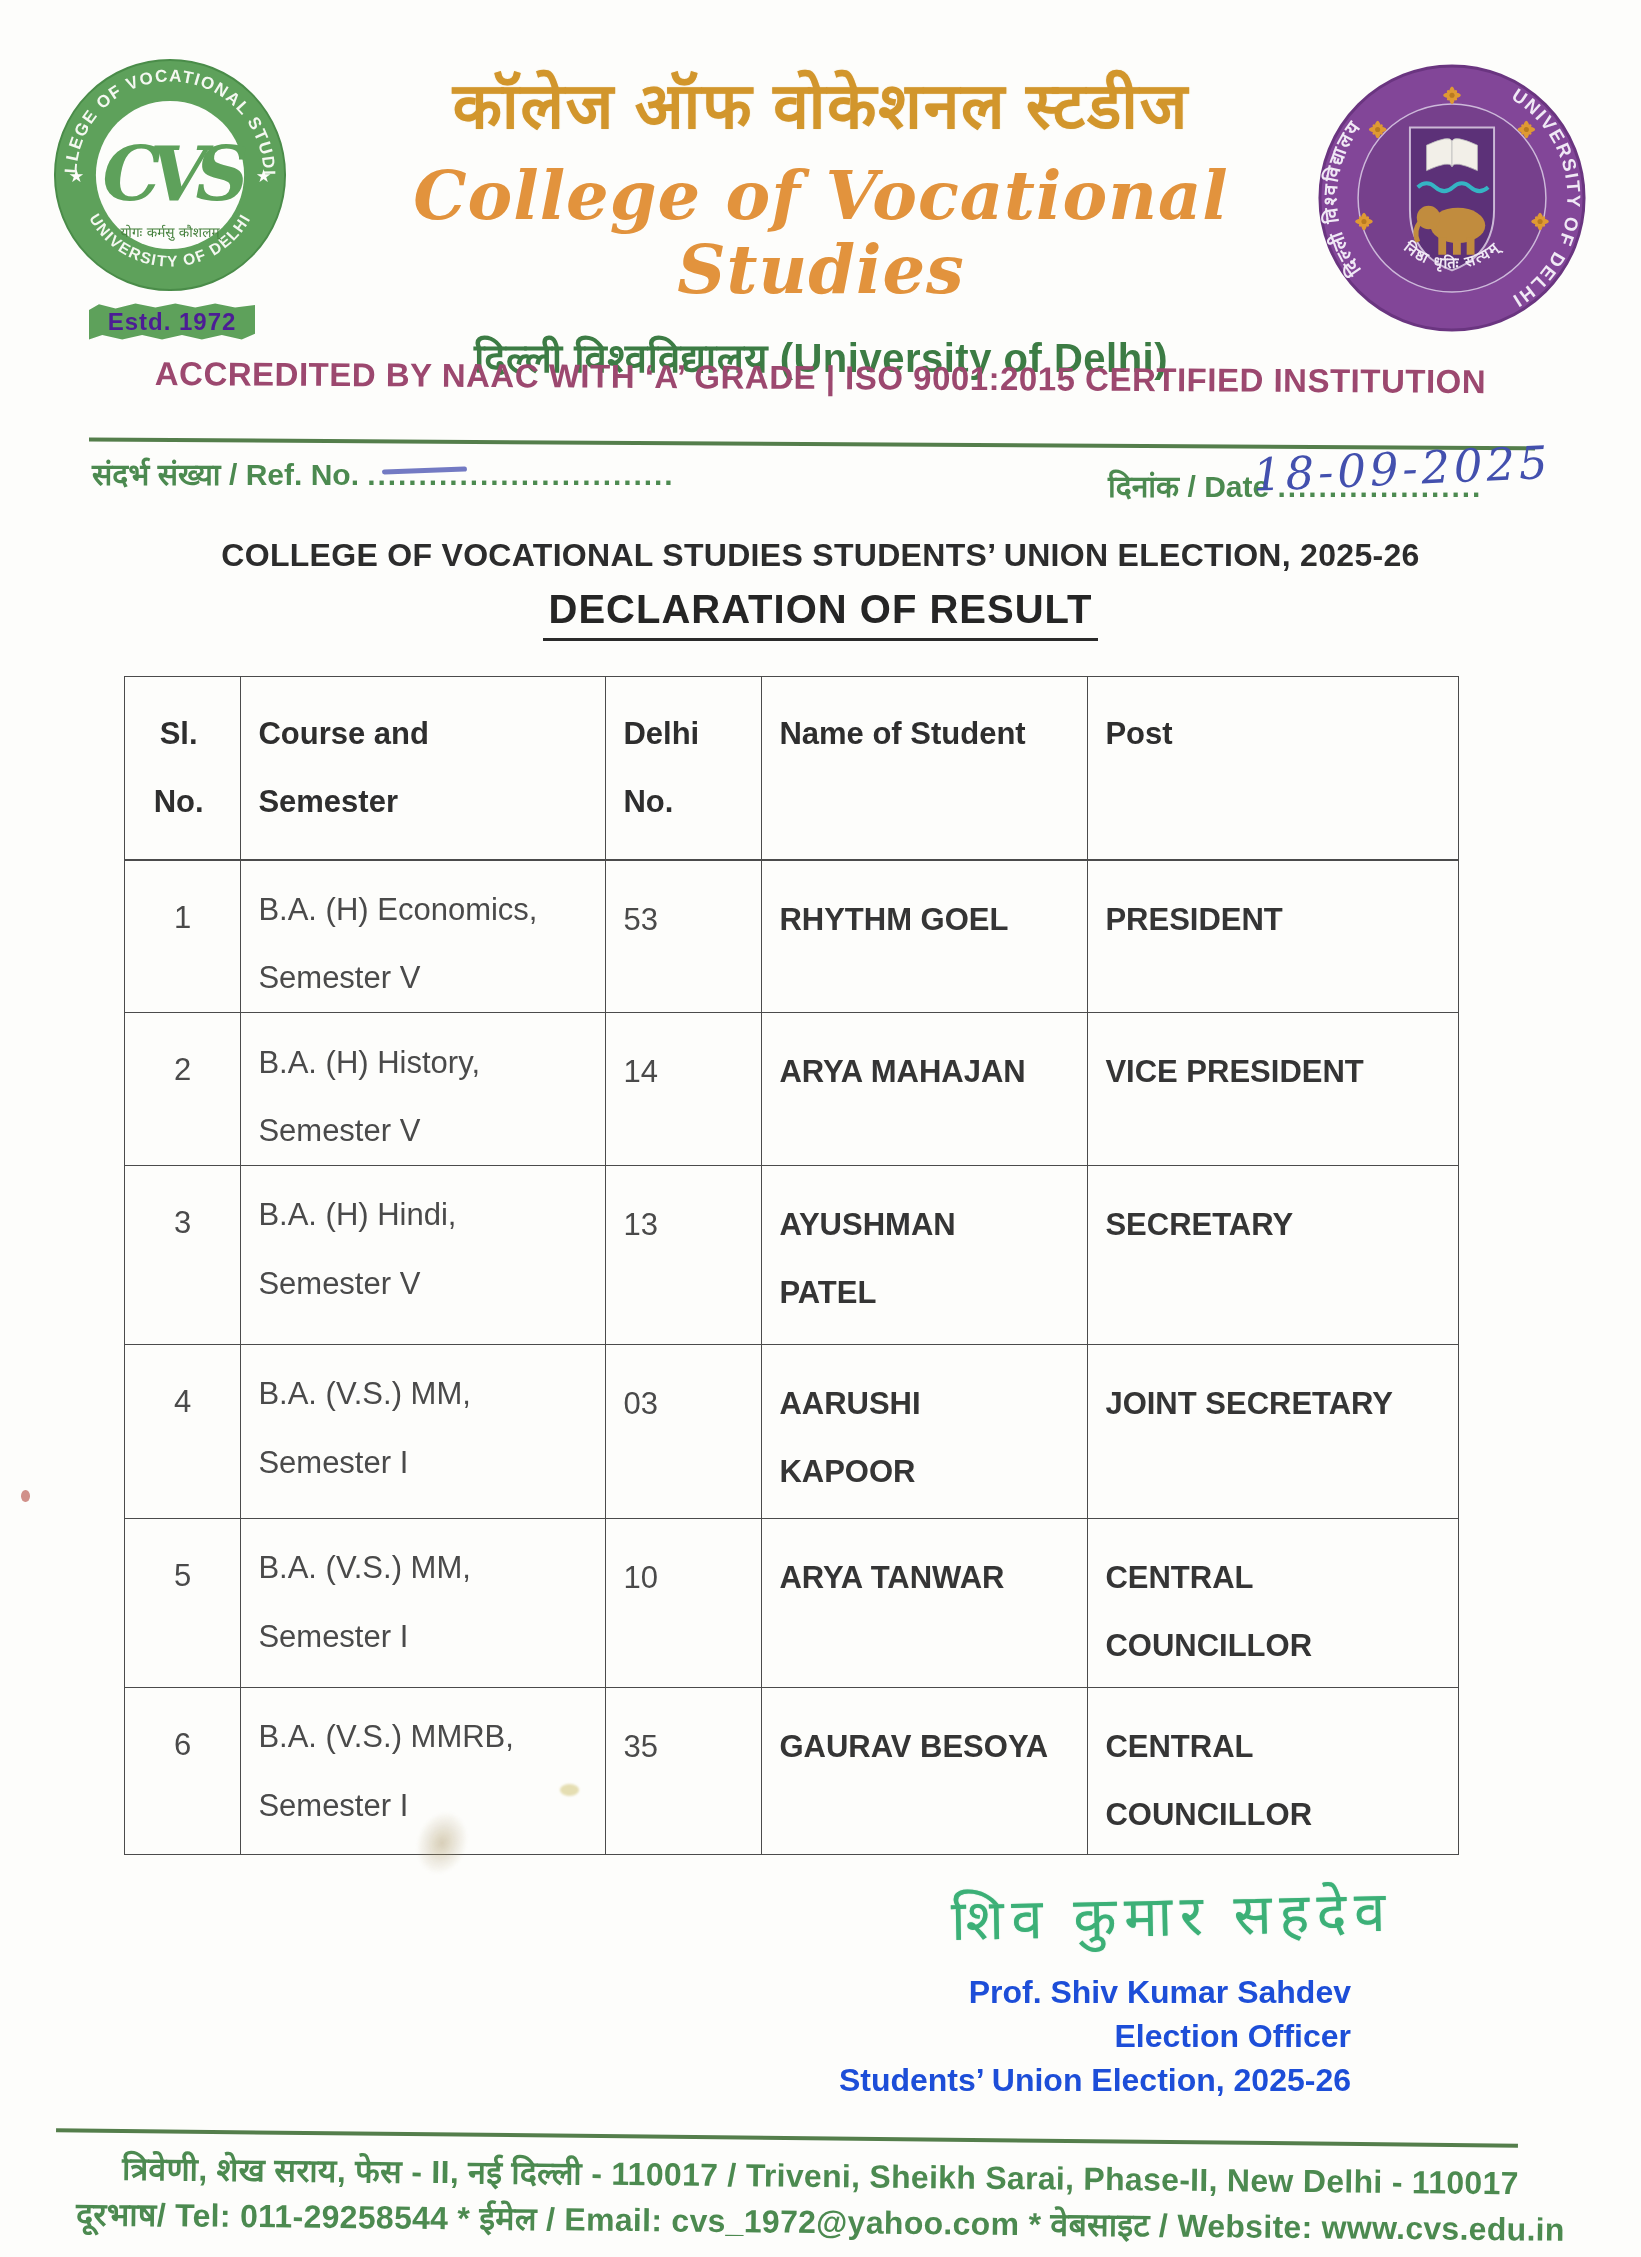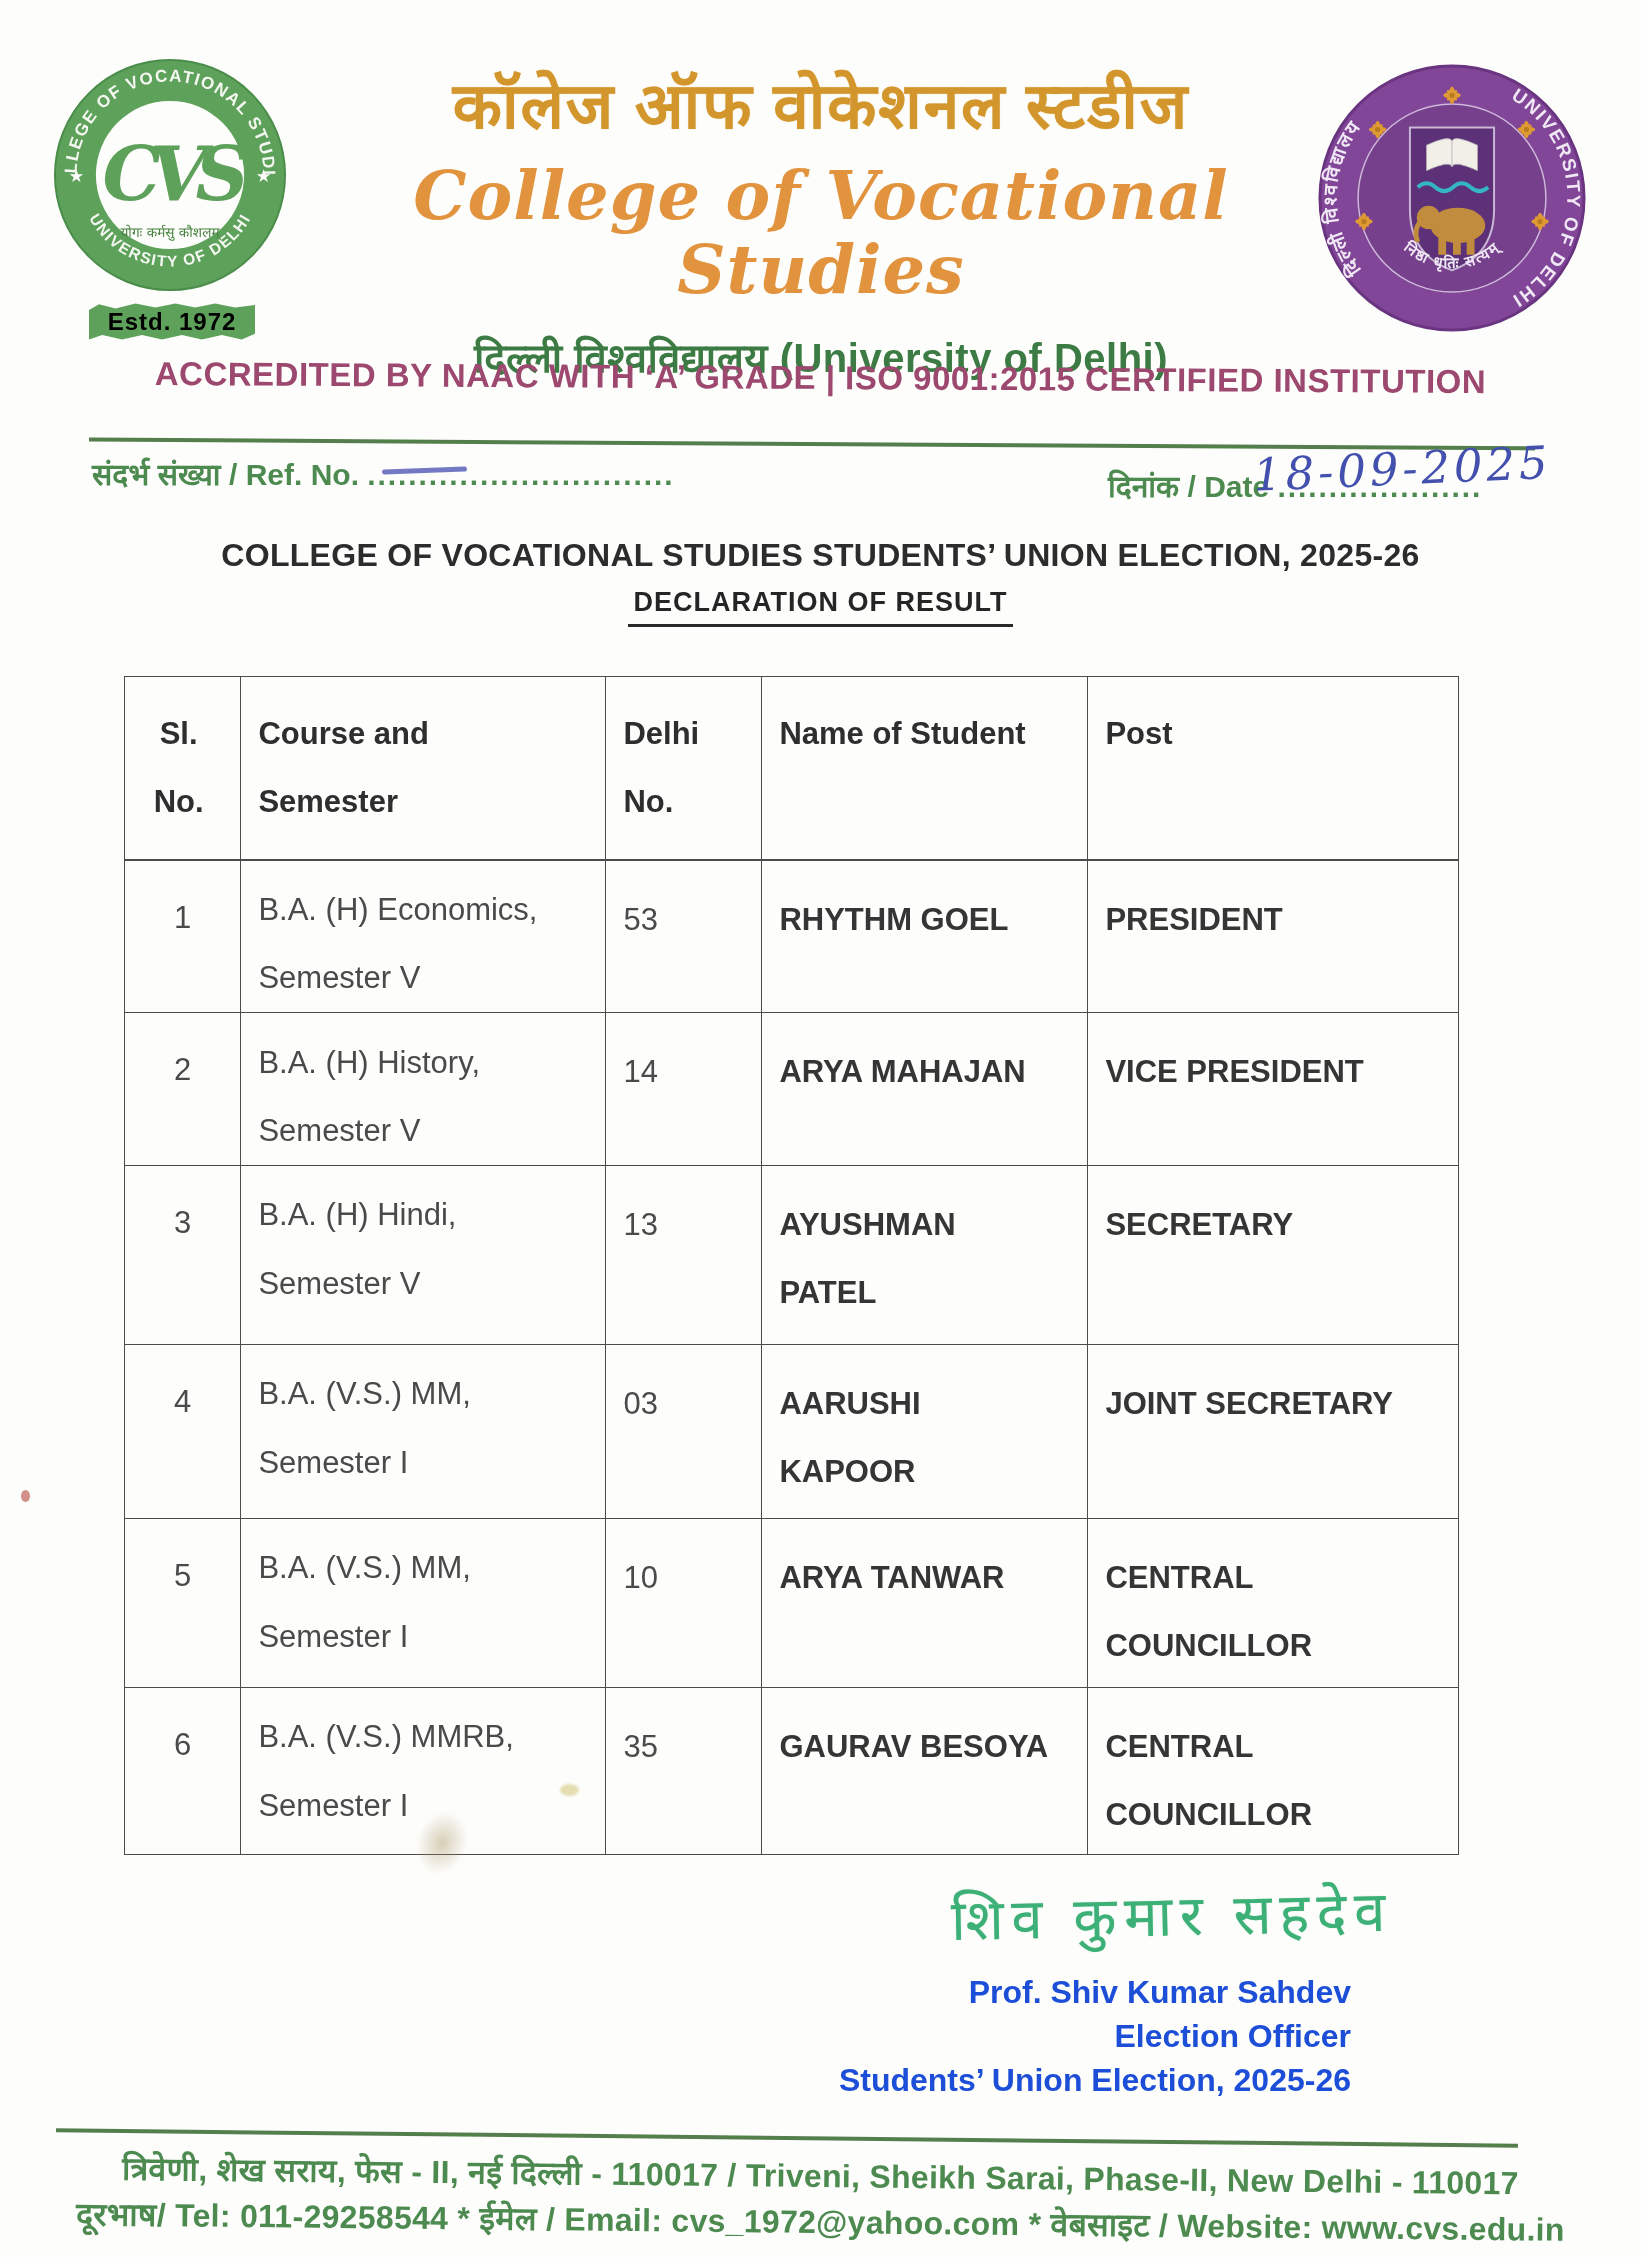--- a/index.html
+++ b/index.html
@@ -15,21 +15,21 @@
   .seal-right { position:absolute; left:1317px; top:62px; width:270px; height:272px; }
   .ring-text { fill:#f4f8f1; font-weight:bold; letter-spacing:1.5px; font-family:"Liberation Sans",sans-serif; }
   .monogram { fill:#5ea15b; font-family:"DejaVu Serif",serif; font-weight:bold; font-style:italic; }
   .motto-l { fill:#47823f; font-family:"DejaVu Sans",sans-serif; }
   .ring-text-r { fill:#f0e9f5; font-weight:bold; letter-spacing:2px; font-family:"Liberation Sans",sans-serif; }
   .estd-banner {
     position:absolute; left:89px; top:301px; width:166px; height:41px;
     background:#5ea15b; display:flex; align-items:center; justify-content:center;
     clip-path:polygon(0 22%,6% 8%,16% 18%,28% 6%,40% 16%,52% 6%,64% 16%,76% 6%,88% 16%,100% 10%,100% 80%,92% 94%,80% 83%,68% 94%,56% 83%,44% 94%,32% 83%,20% 94%,8% 83%,0 94%);
   }
-  .estd-banner span { color:#000000; font-weight:bold; font-size:24px; letter-spacing:1px; }
+  .estd-banner span { color:#4c1d95; font-weight:bold; font-size:24px; letter-spacing:1px; }
 
   
   .header-center { position:absolute; left:319px; top:70px; width:1004px; text-align:center; }
   .hindi-title { font-size:64px; font-weight:bold; color:#d2962c; letter-spacing:1.9px;
                  text-shadow:0 0 1px rgba(210,150,44,.55); line-height:1.15; }
   .eng-title { margin-top:15.4px; font-family:"DejaVu Serif",serif; font-style:italic; font-weight:600;
                font-size:67px; color:#e2933d; line-height:1.1; letter-spacing:1px; }
   .delhi-line { margin-top:23px; font-size:40px; font-weight:bold; color:#3c7c44; letter-spacing:0.5px; }
 
   .accred { position:absolute; left:0; top:359px; width:100%; text-align:center;
@@ -49,21 +49,21 @@
   .date-area { position:absolute; left:1108px; top:465px; white-space:nowrap; }
   .date-hand { position:absolute; left:145px; top:-25px; width:406px;
                font-family:"DejaVu Serif",serif; font-style:italic;
                font-size:45px; color:#4350ae; letter-spacing:3.9px;
                transform:rotate(-2.5deg); }
 
   
   .election-title { position:absolute; left:0; top:537px; width:100%; text-align:center;
                     font-size:32px; font-weight:bold; color:#2c2c2c; letter-spacing:0.3px; }
   .decl-wrap { position:absolute; left:0; top:587px; width:100%; text-align:center; }
-  .decl { display:inline-block; font-size:27px; font-weight:bold; color:#252525;
+  .decl { display:inline-block; font-size:40px; font-weight:bold; color:#252525;
           letter-spacing:1px; border-bottom:3.9px solid #2a2a2a; padding:0 5.8px 5.8px; }
 
   
   table.results { position:absolute; left:124px; top:657px; width:1334px;
                   border-collapse:collapse; table-layout:fixed;
                   font-family:"Liberation Sans","DejaVu Sans",sans-serif;margin-top:19px; }
   .results th, .results td { border:1.9px solid #4b4b4b; vertical-align:top;
                              white-space:pre-line; font-size:31px; }
   .results th { font-weight:bold; color:#2e2e2e; text-align:left;
                 padding:23px 13.5px 0 17.4px; line-height:2.2; border-bottom-width:2.9px; }

